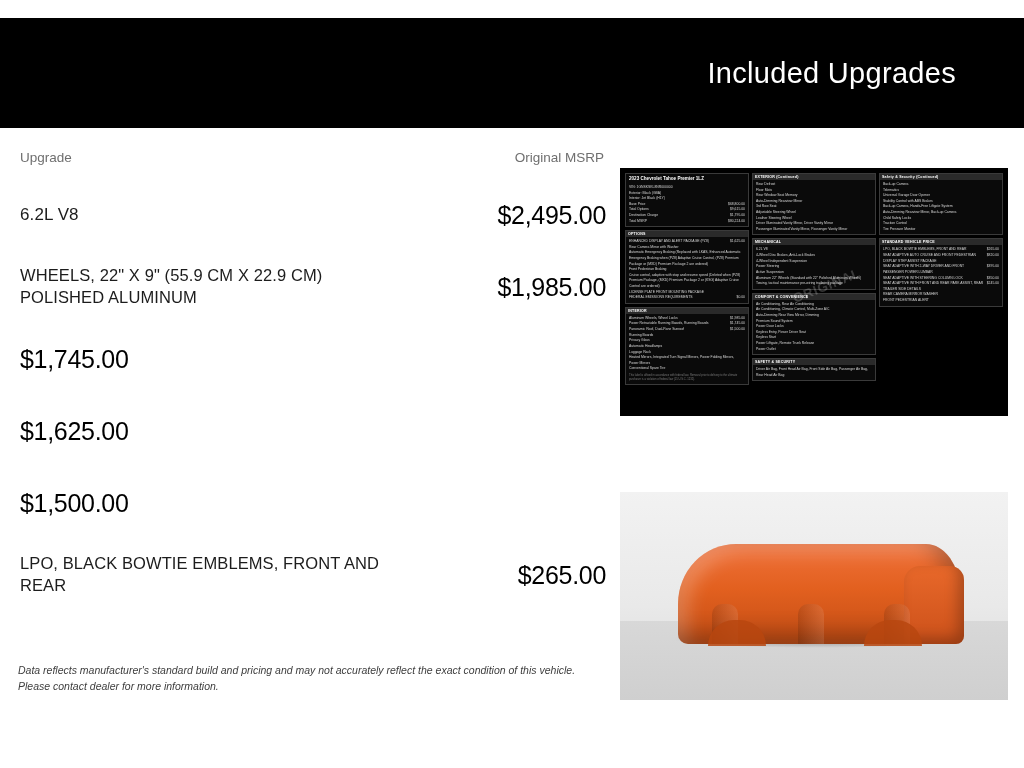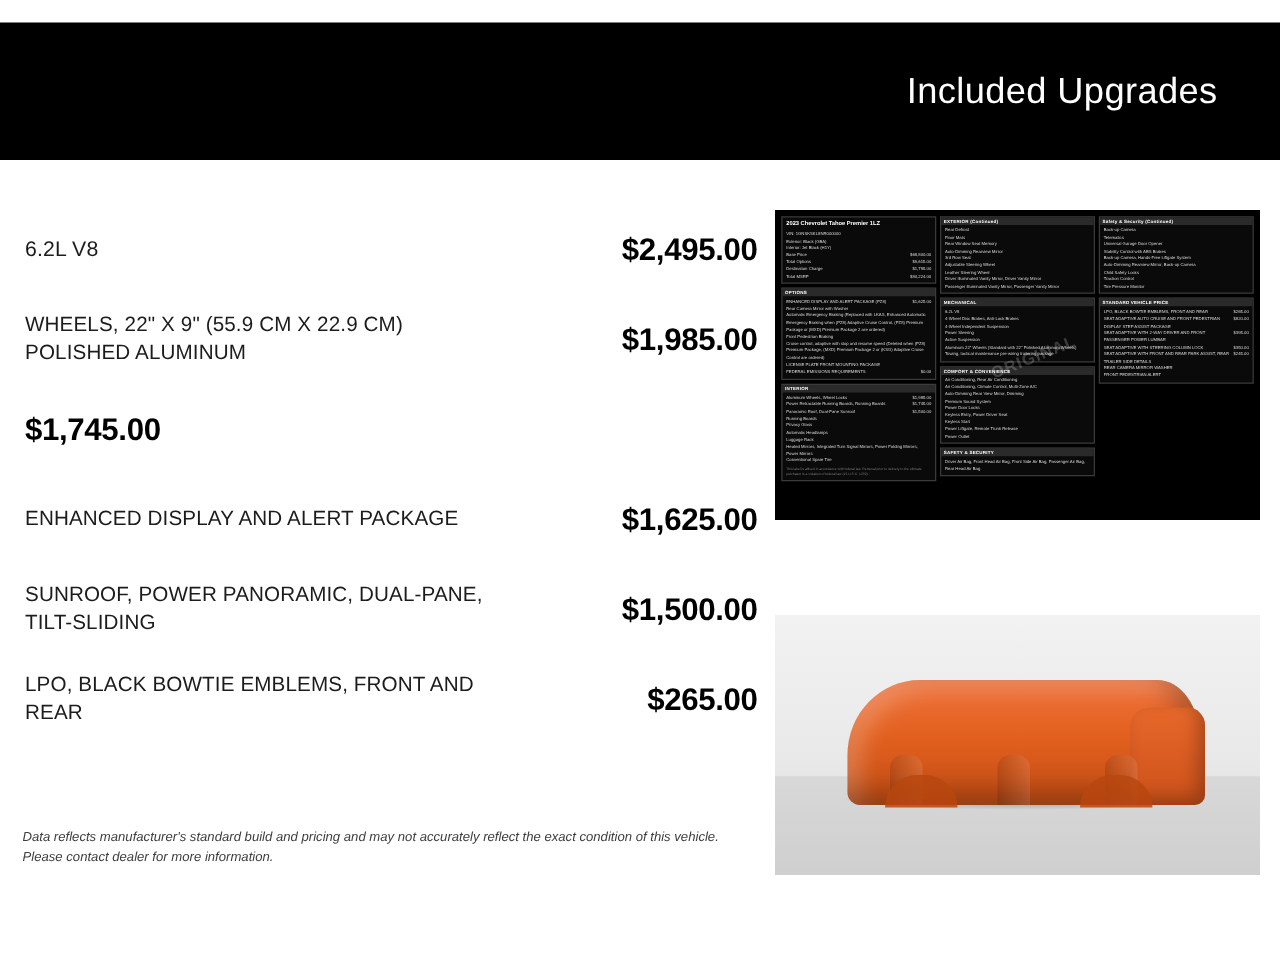--- a/index.html
+++ b/index.html
@@ -24,21 +24,21 @@
     background: #000000;
     display: flex;
     align-items: center;
     justify-content: flex-end;
   }
   .header-title {
     color: #ffffff;
     font-size: 29px;
     font-weight: 400;
     letter-spacing: 0.3px;
-    padding-right: 50px;
+    padding-right: 68px;
   }
 
   
   .left-col {
     position: absolute;
     left: 18px; top: 150px;
     width: 590px;
   }
   .col-headers {
     display: flex;
@@ -61,21 +61,21 @@
   .row-label {
     color: #1c1c1c;
     font-size: 16.5px;
     line-height: 1.33;
     max-width: 380px;
     letter-spacing: 0.1px;
   }
   .row-price {
     color: #000000;
     font-size: 25px;
-    font-weight: 700;
+    font-weight: 400;
     letter-spacing: -0.3px;
     white-space: nowrap;
   }
   .row-first .row-label { font-size: 17px; }
 
   .disclaimer {
     position: absolute;
     left: 18px; top: 663px;
     width: 590px;
     color: #3d3d3d;
@@ -209,39 +209,41 @@
 </head>
 <body>
 
 <div class="page">
 
   <div class="header">
     <div class="header-title">Included Upgrades</div>
   </div>
 
   <div class="left-col">
+    <div class="col-headers">
+      <div class="col-head-left">Upgrade</div>
+      <div class="col-head-right">Original MSRP</div>
+    </div>
 
     <div class="rows">
       <div class="row row-first">
         <div class="row-label">6.2L V8</div>
         <div class="row-price">$2,495.00</div>
       </div>
       <div class="row">
         <div class="row-label">WHEELS, 22" X 9" (55.9 CM X 22.9 CM) POLISHED ALUMINUM</div>
         <div class="row-price">$1,985.00</div>
       </div>
       <div class="row">
         <div class="row-price">$1,745.00</div>
       </div>
       <div class="row">
-        <div class="row-label">ENHANCED DISPLAY AND ALERT PACKAGE</div>
         <div class="row-price">$1,625.00</div>
       </div>
       <div class="row">
-        <div class="row-label">SUNROOF, POWER PANORAMIC, DUAL-PANE, TILT-SLIDING</div>
         <div class="row-price">$1,500.00</div>
       </div>
       <div class="row">
         <div class="row-label">LPO, BLACK BOWTIE EMBLEMS, FRONT AND REAR</div>
         <div class="row-price">$265.00</div>
       </div>
     </div>
   </div>
 
   <div class="disclaimer">Data reflects manufacturer's standard build and pricing and may not accurately reflect the exact condition of this vehicle. Please contact dealer for more information.</div>

